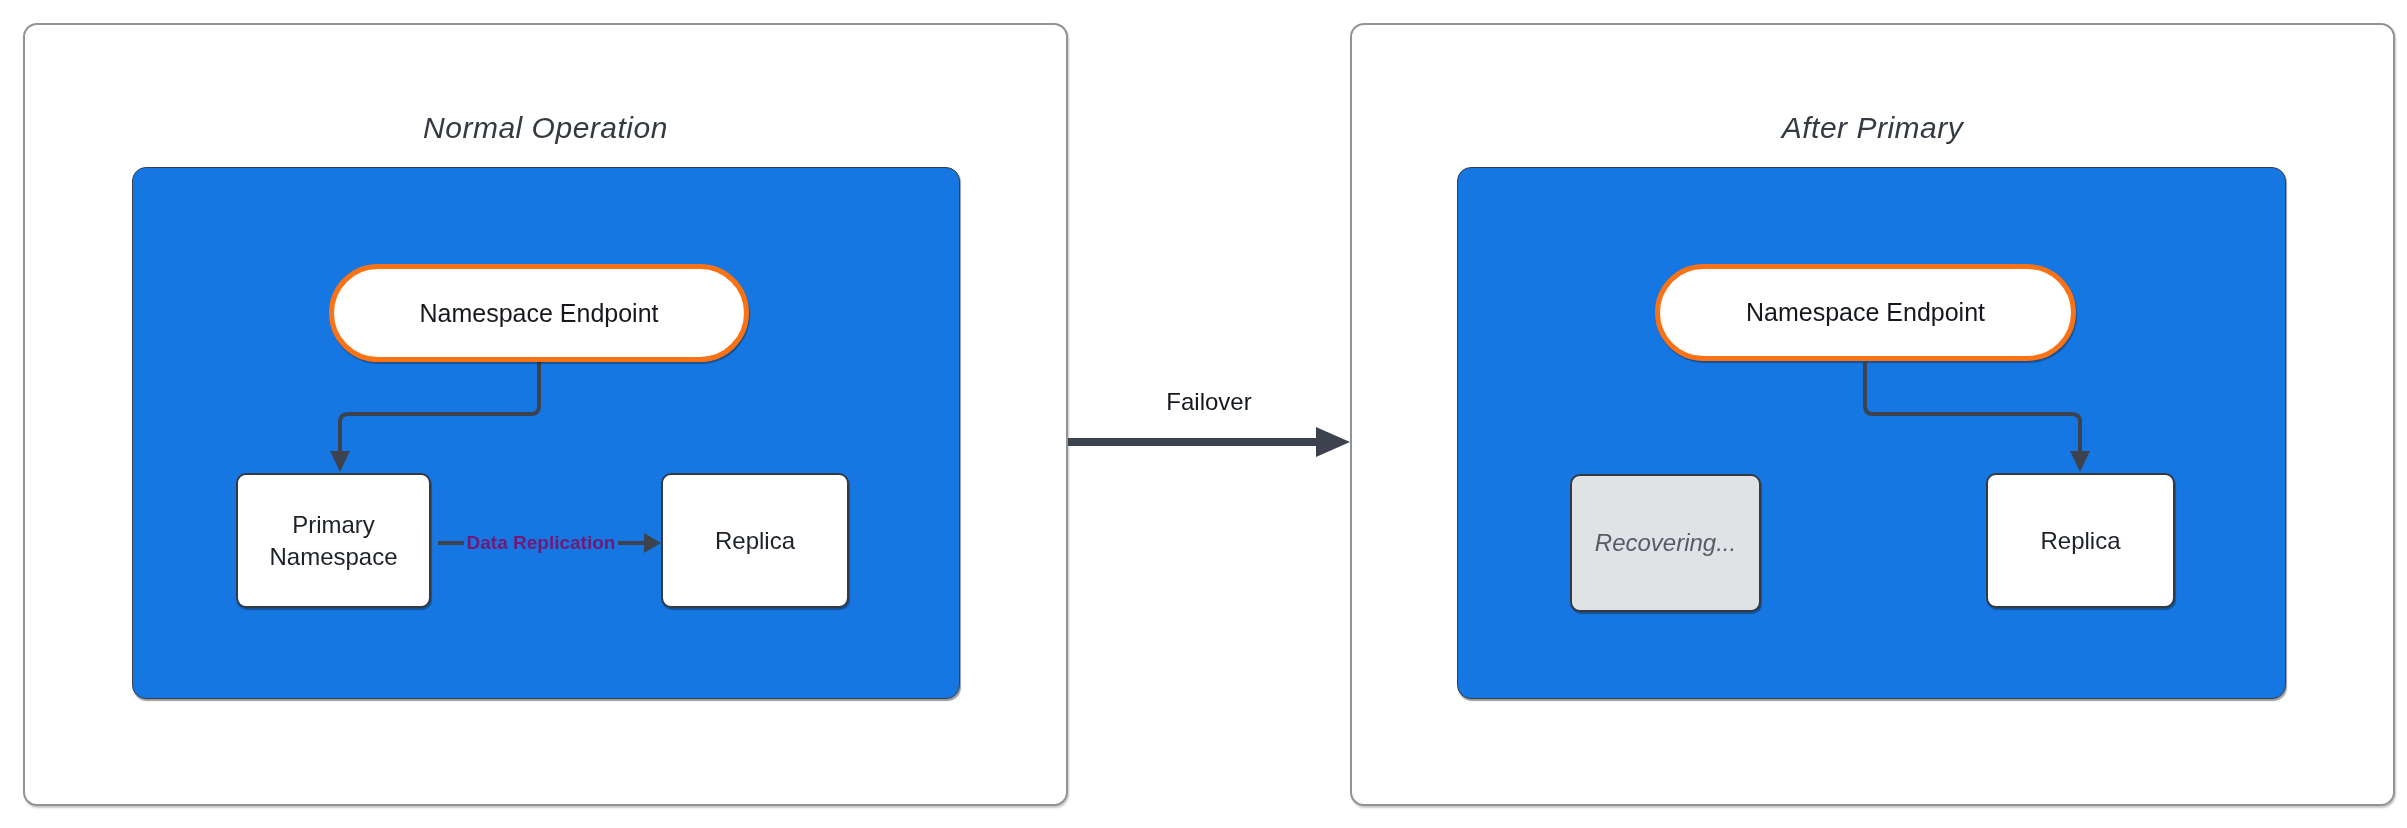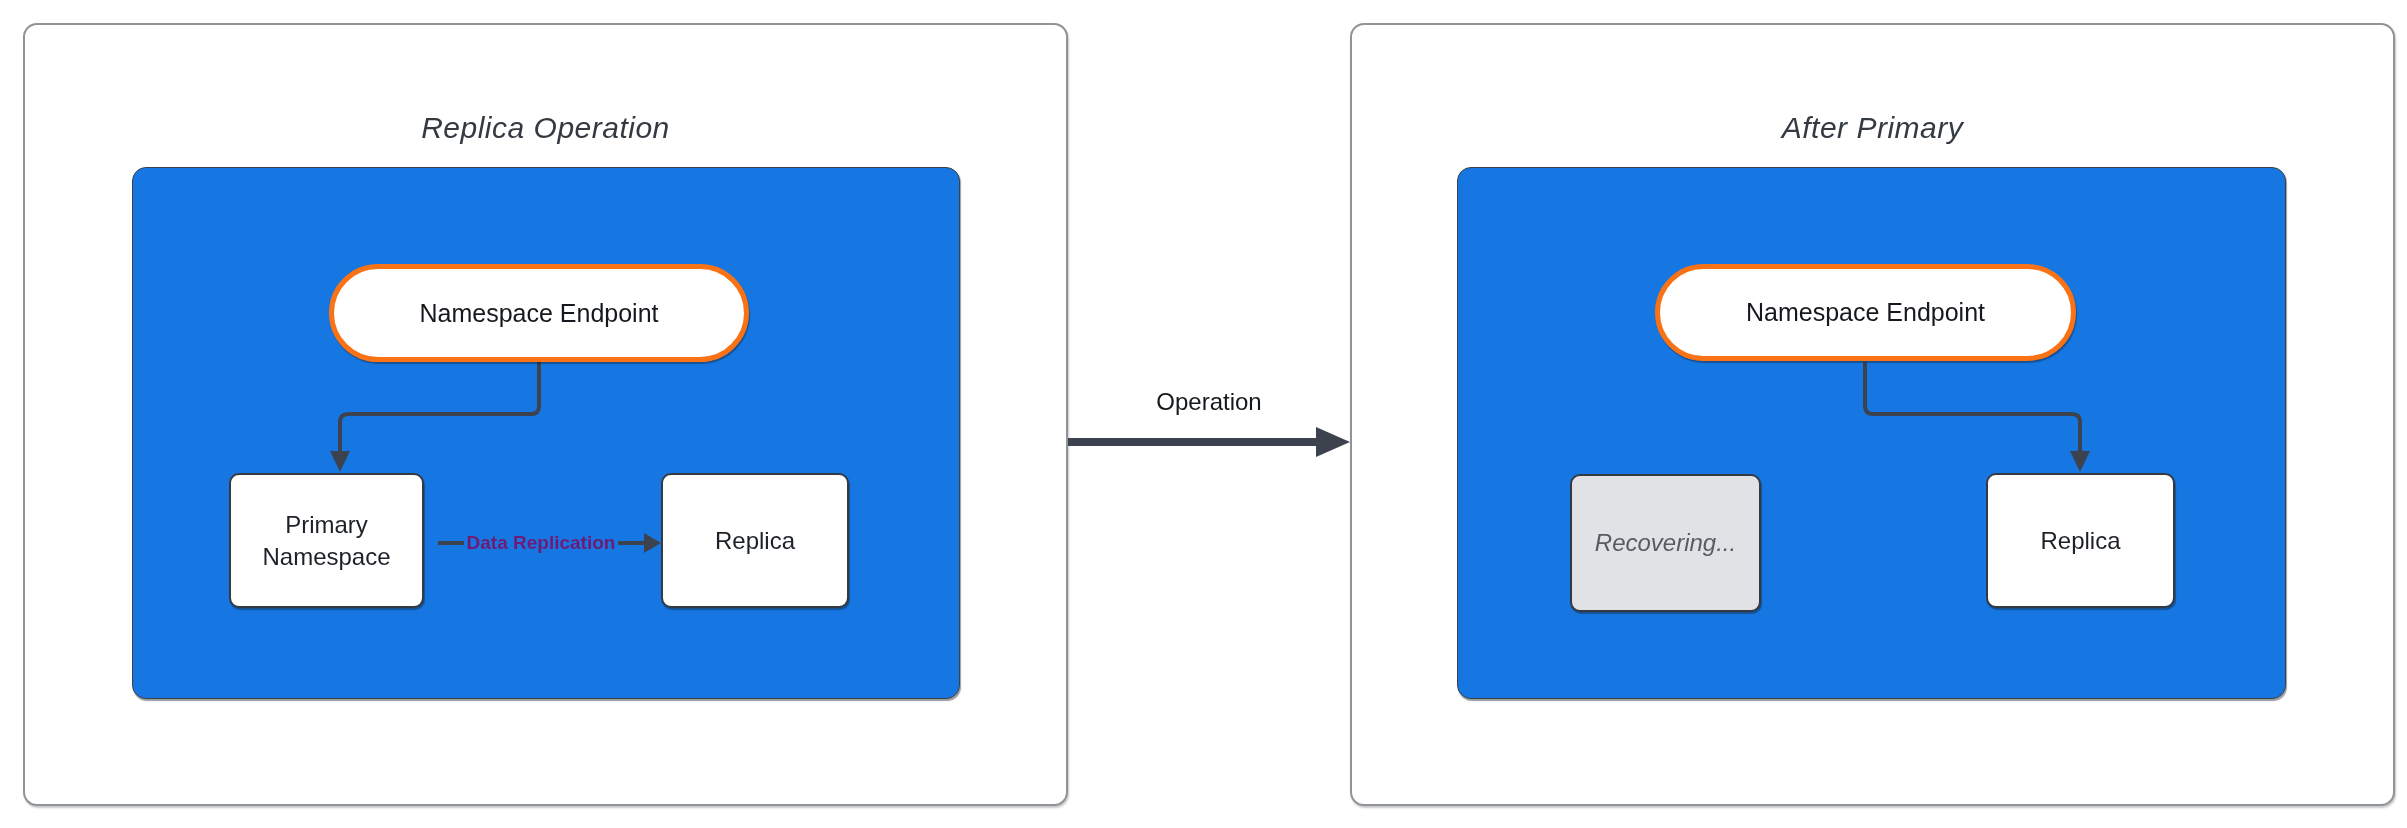--- a/index.html
+++ b/index.html
@@ -151,51 +151,51 @@
     width: 0; height: 0;
     border-top: 15px solid transparent;
     border-bottom: 15px solid transparent;
     border-left: 34px solid #3d434e;
   }
 </style>
 </head>
 <body>
 
 <div class="panel left">
-  <div class="panel-title">Replica Operation</div>
+  <div class="panel-title">Normal Operation</div>
 
   <div class="blue-box"></div>
 
   <svg class="connector" viewBox="0 0 1045 783" xmlns="http://www.w3.org/2000/svg">
     <path d="M514,337 V381 Q514,389 506,389 H323 Q315,389 315,397 V428" fill="none" stroke="#3d434e" stroke-width="4"></path>
     <polygon points="305,426 325,426 315,447" fill="#3d434e"></polygon>
   </svg>
 
   <div class="pill">
     <span>Namespace Endpoint</span>
   </div>
 
-  <div class="node" style="left:204px; top:448px;">
+  <div class="node" style="left:211px; top:448px;">
     <span>Primary Namespace</span>
   </div>
 
   <div class="repl-arrow" style="left:413px; width:223px;">
     <div class="stub"></div>
     <div class="repl-label">Data Replication</div>
     <div class="stub"></div>
     <div class="repl-head"></div>
   </div>
 
   <div class="node" style="left:636px; top:448px; width:188px;">
     <span>Replica</span>
   </div>
 </div>
 
 <div class="failover">
-  <div class="failover-label">Operation</div>
+  <div class="failover-label">Failover</div>
   <div class="failover-shaft"></div>
   <div class="failover-head"></div>
 </div>
 
 <div class="panel right">
   <div class="panel-title">After Primary</div>
 
   <div class="blue-box" style="left:105px; width:829px;"></div>
 
   <svg class="connector" viewBox="0 0 1045 783" xmlns="http://www.w3.org/2000/svg">

